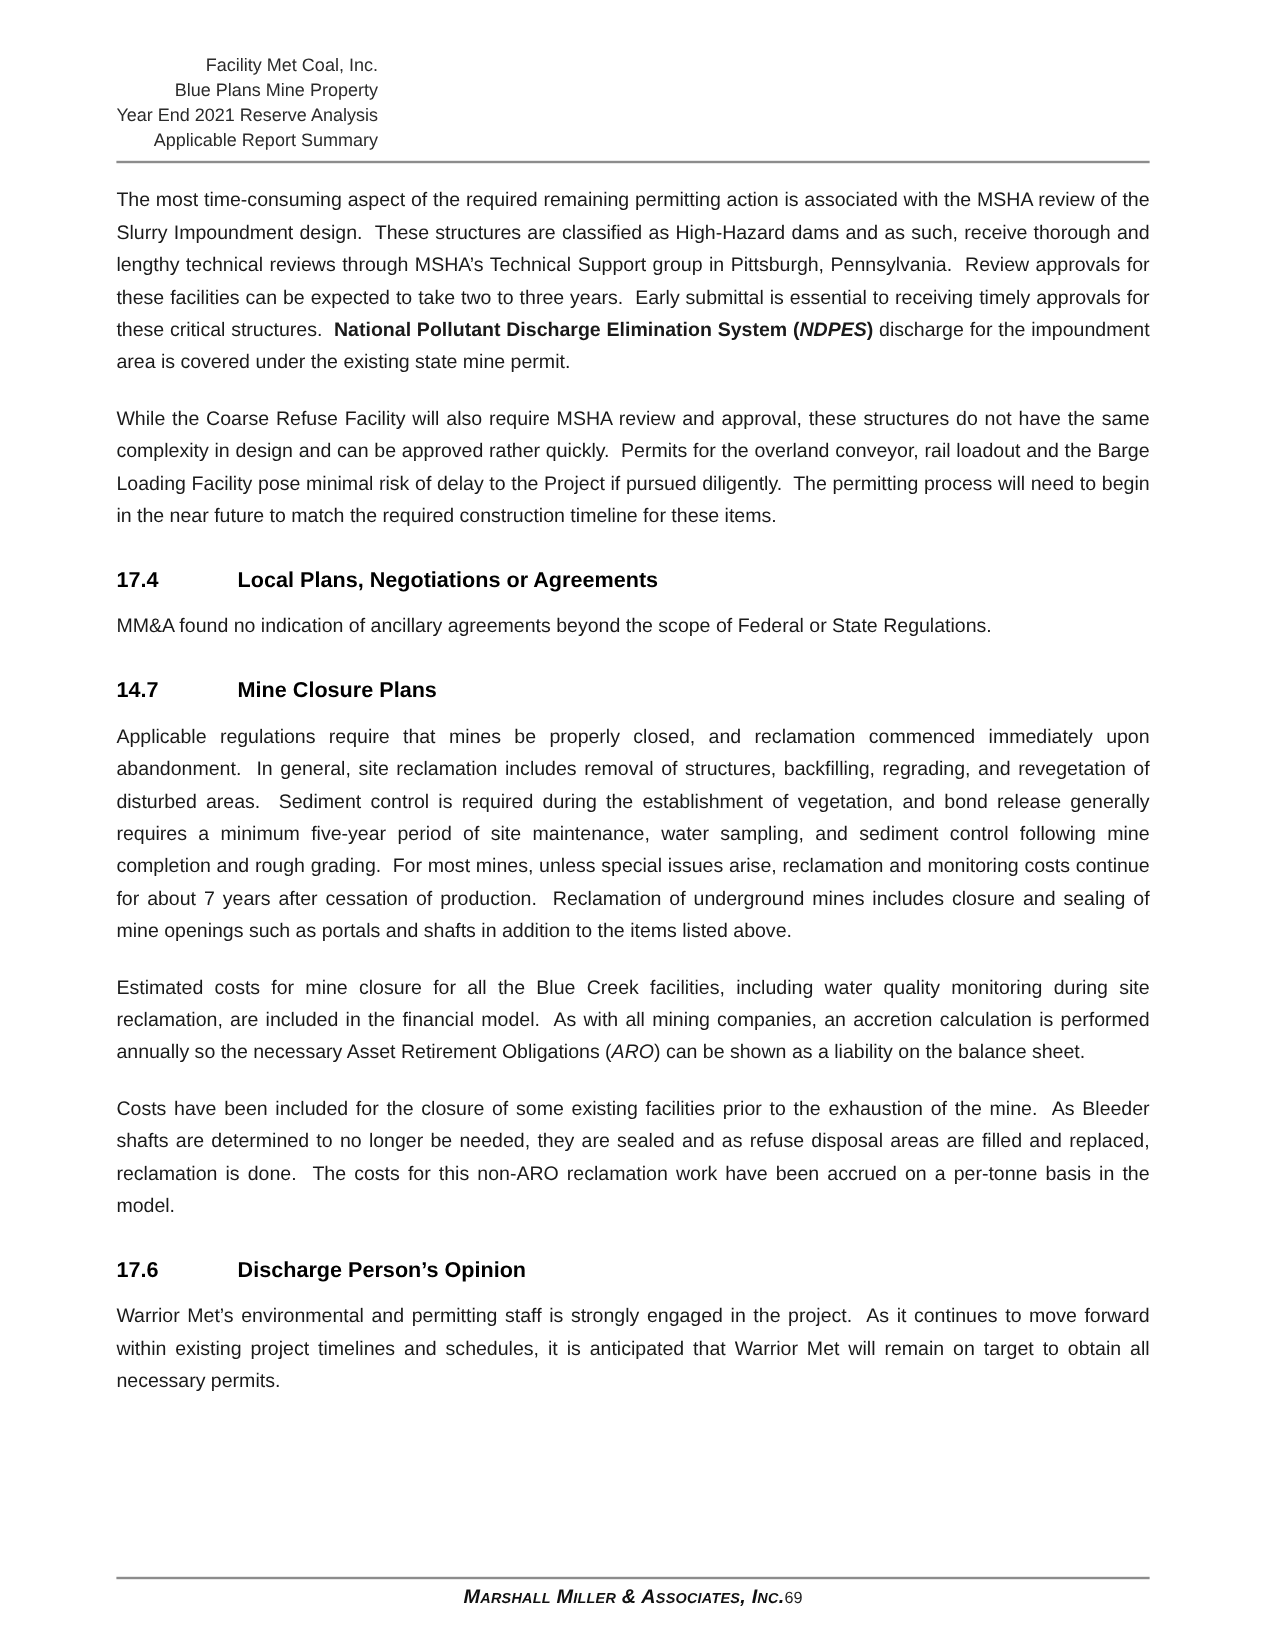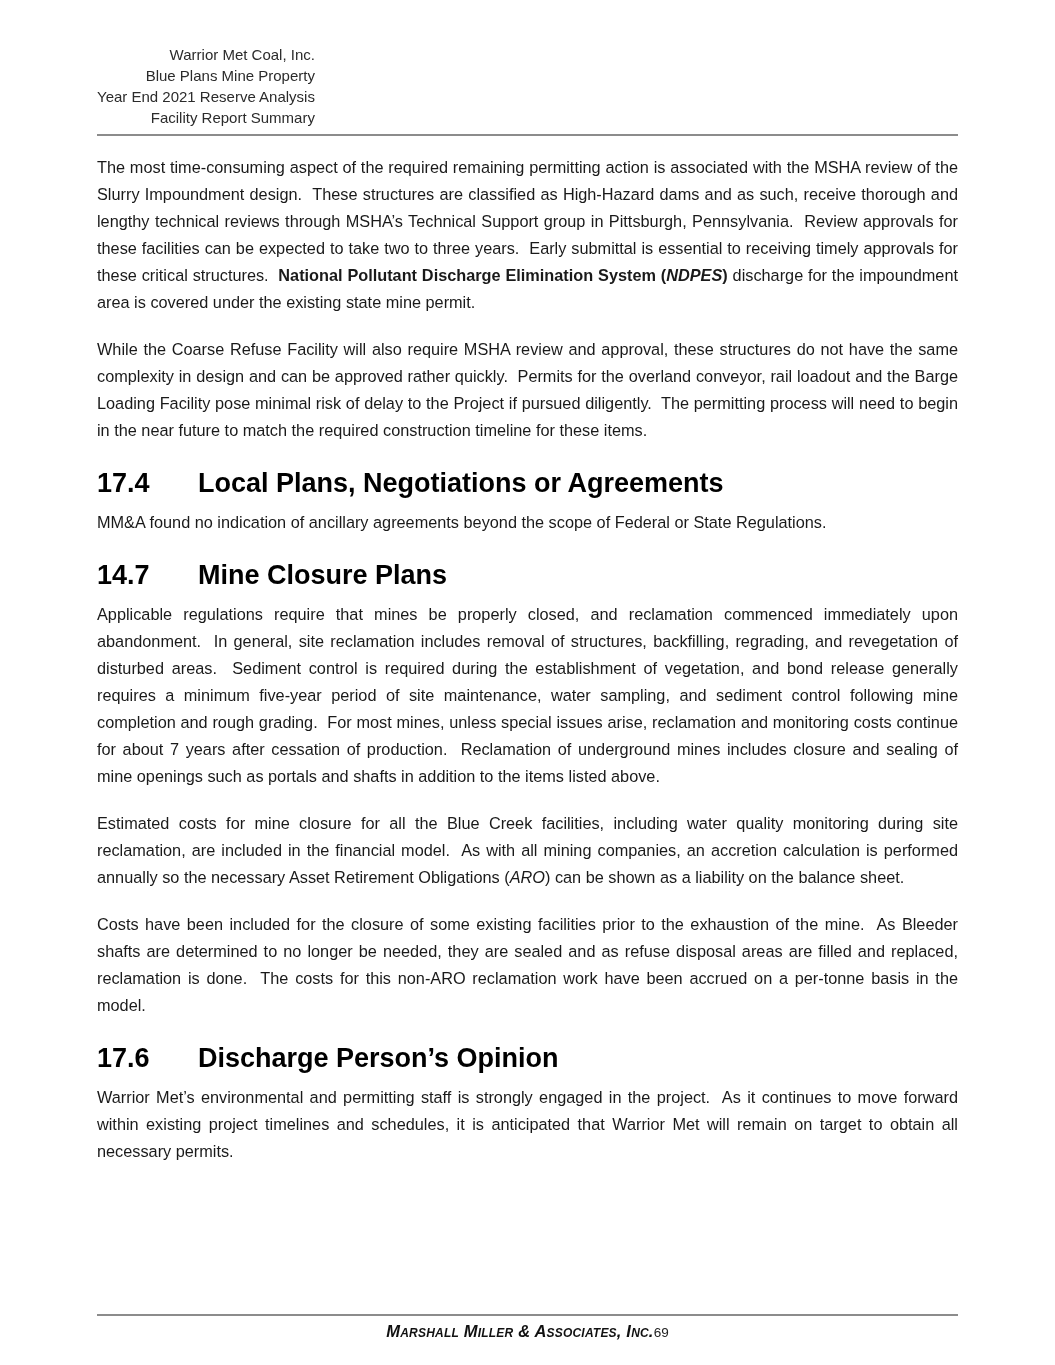--- a/index.html
+++ b/index.html
@@ -29,21 +29,21 @@
   .content { padding: 18px 97px 0 97px; flex: 1 0 auto; }
   .content p {
     margin: 0 0 20px 0;
     font-size: 16.3px; line-height: 27px;
     text-align: justify;
     color: #1a1a1a;
   }
   .content p span.b { font-weight: bold; }
   .content p span.i { font-style: italic; }
   .content .heading {
-    font-size: 27px; font-weight: bold; color: #000;
+    font-size: 18px; font-weight: bold; color: #000;
     line-height: 27px;
     margin: 26px 0 12px 0;
   }
   .content .heading:first-child { margin-top: 0; }
   .content .heading .hnum { display: inline-block; width: 101px; }
   .footer { margin-top: auto; padding: 0 97px 24px 97px; }
   .footer-rule { border: none; border-top: 2px solid #8c8c8c; margin: 0 0 6px 0; }
   .footer-row { display: flex; justify-content: center; align-items: baseline; }
   .company {
     font-variant: small-caps;
@@ -52,24 +52,24 @@
   }
   .pagenum { font-size: 13.5px; color: #222; }
 </style>
 </head>
 <body>
 
 <div class="page">
 
   <div class="header-row">
     <div class="header-meta">
-      <div>Warrior Met Coal, Inc.</div>
+      <div>Facility Met Coal, Inc.</div>
       <div>Blue Plans Mine Property</div>
       <div>Year End 2021 Reserve Analysis</div>
-      <div>Facility Report Summary</div>
+      <div>Applicable Report Summary</div>
     </div>
   </div>
 
   <hr class="rule">
 
   <div class="content">
 
   <p><span>The most time-consuming aspect of the required remaining permitting action is associated with the MSHA review of the Slurry Impoundment design.&nbsp; These structures are classified as High-Hazard dams and as such, receive thorough and lengthy technical reviews through MSHA’s Technical Support group in Pittsburgh, Pennsylvania.&nbsp; Review approvals for these facilities can be expected to take two to three years.&nbsp; Early submittal is essential to receiving timely approvals for these critical structures.&nbsp; </span><span class="b">National Pollutant Discharge Elimination System (</span><span class="b i">NDPES</span><span class="b">)</span><span> discharge for the impoundment area is covered under the existing state mine permit.</span></p>
       <p><span>While the Coarse Refuse Facility will also require MSHA review and approval, these structures do not have the same complexity in design and can be approved rather quickly.&nbsp; Permits for the overland conveyor, rail loadout and the Barge Loading Facility pose minimal risk of delay to the Project if pursued diligently.&nbsp; The permitting process will need to begin in the near future to match the required construction timeline for these items.</span></p>
       <div class="heading"><span class="hnum">17.4</span><span>Local Plans, Negotiations or Agreements</span></div>

